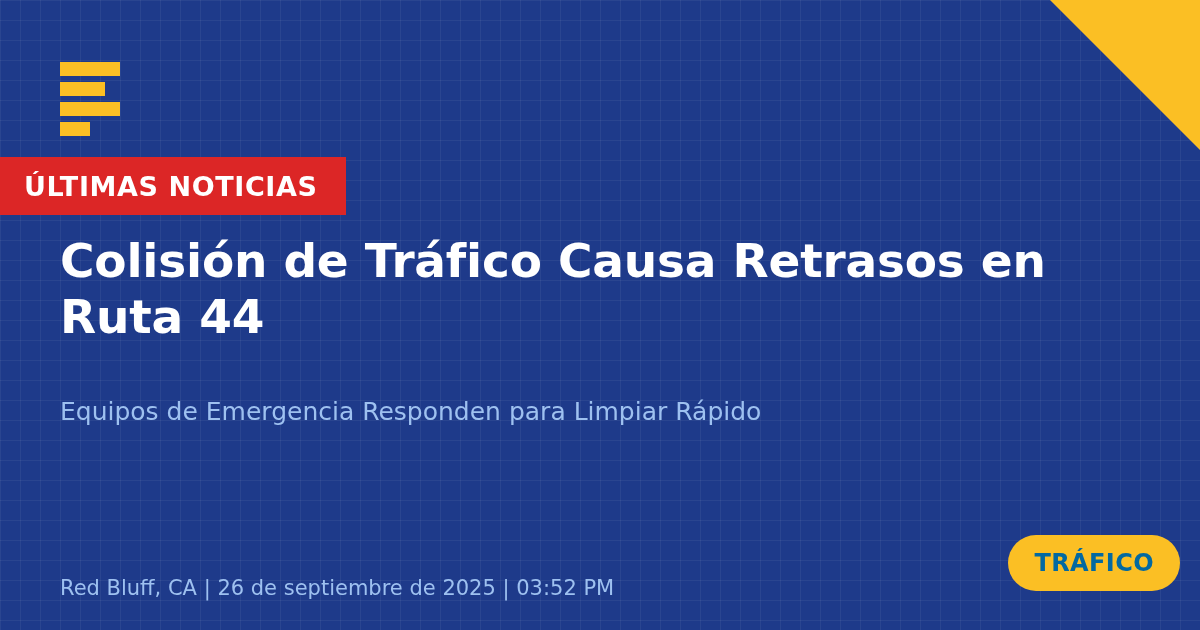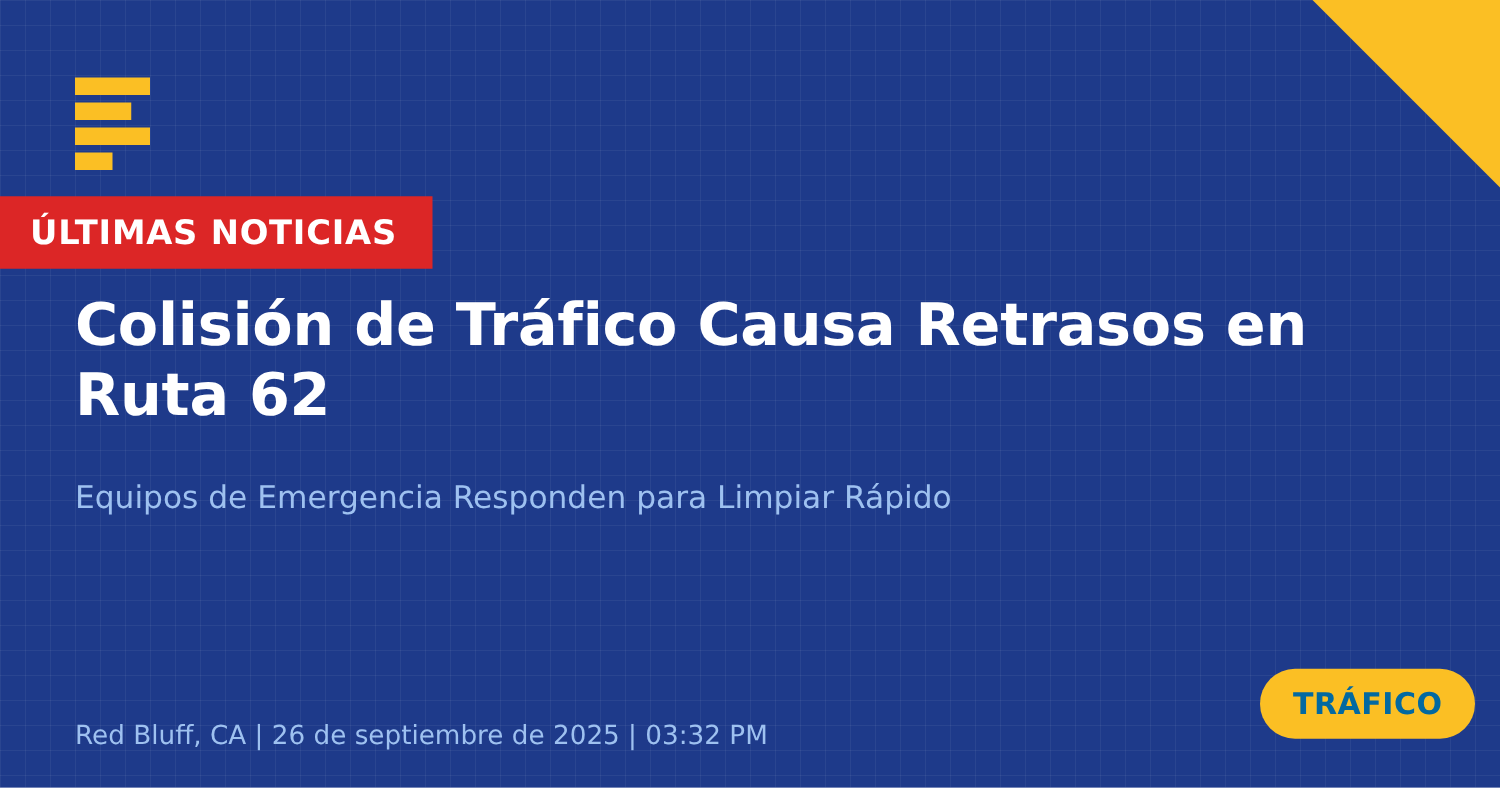--- a/index.html
+++ b/index.html
@@ -66,21 +66,21 @@
     color:#ffffff;
     font-size:47px;
     font-weight:bold;
     line-height:1.19;
     letter-spacing:-0.2px;
   }
 
   
   #subtitle {
     position:absolute;
-    left:60px; top:382px;
+    left:60px; top:396px;
     width:1000px;
     color:#9ec1f0;
     font-size:25px;
     font-weight:normal;
     line-height:1.3;
   }
 
   
   #footer-meta {
     position:absolute;
@@ -122,23 +122,23 @@
     <span class="logo-bar w1"></span>
     <span class="logo-bar w2"></span>
     <span class="logo-bar w3"></span>
     <span class="logo-bar w4"></span>
   </div>
 
   <div id="breaking-badge">
     <span class="label">ÚLTIMAS NOTICIAS</span>
   </div>
 
-  <h1 id="headline">Colisión de Tráfico Causa Retrasos en Ruta 62</h1>
+  <h1 id="headline">Colisión de Tráfico Causa Retrasos en Ruta 44</h1>
 
   <h2 id="subtitle">Equipos de Emergencia Responden para Limpiar Rápido</h2>
 
-  <div id="footer-meta">Red Bluff, CA | 26 de septiembre de 2025 | 03:32 PM</div>
+  <div id="footer-meta">Red Bluff, CA | 26 de septiembre de 2025 | 03:52 PM</div>
 
   <div id="category-badge">
     <span class="label">TRÁFICO</span>
   </div>
 
 </div>
 
 </body></html>

